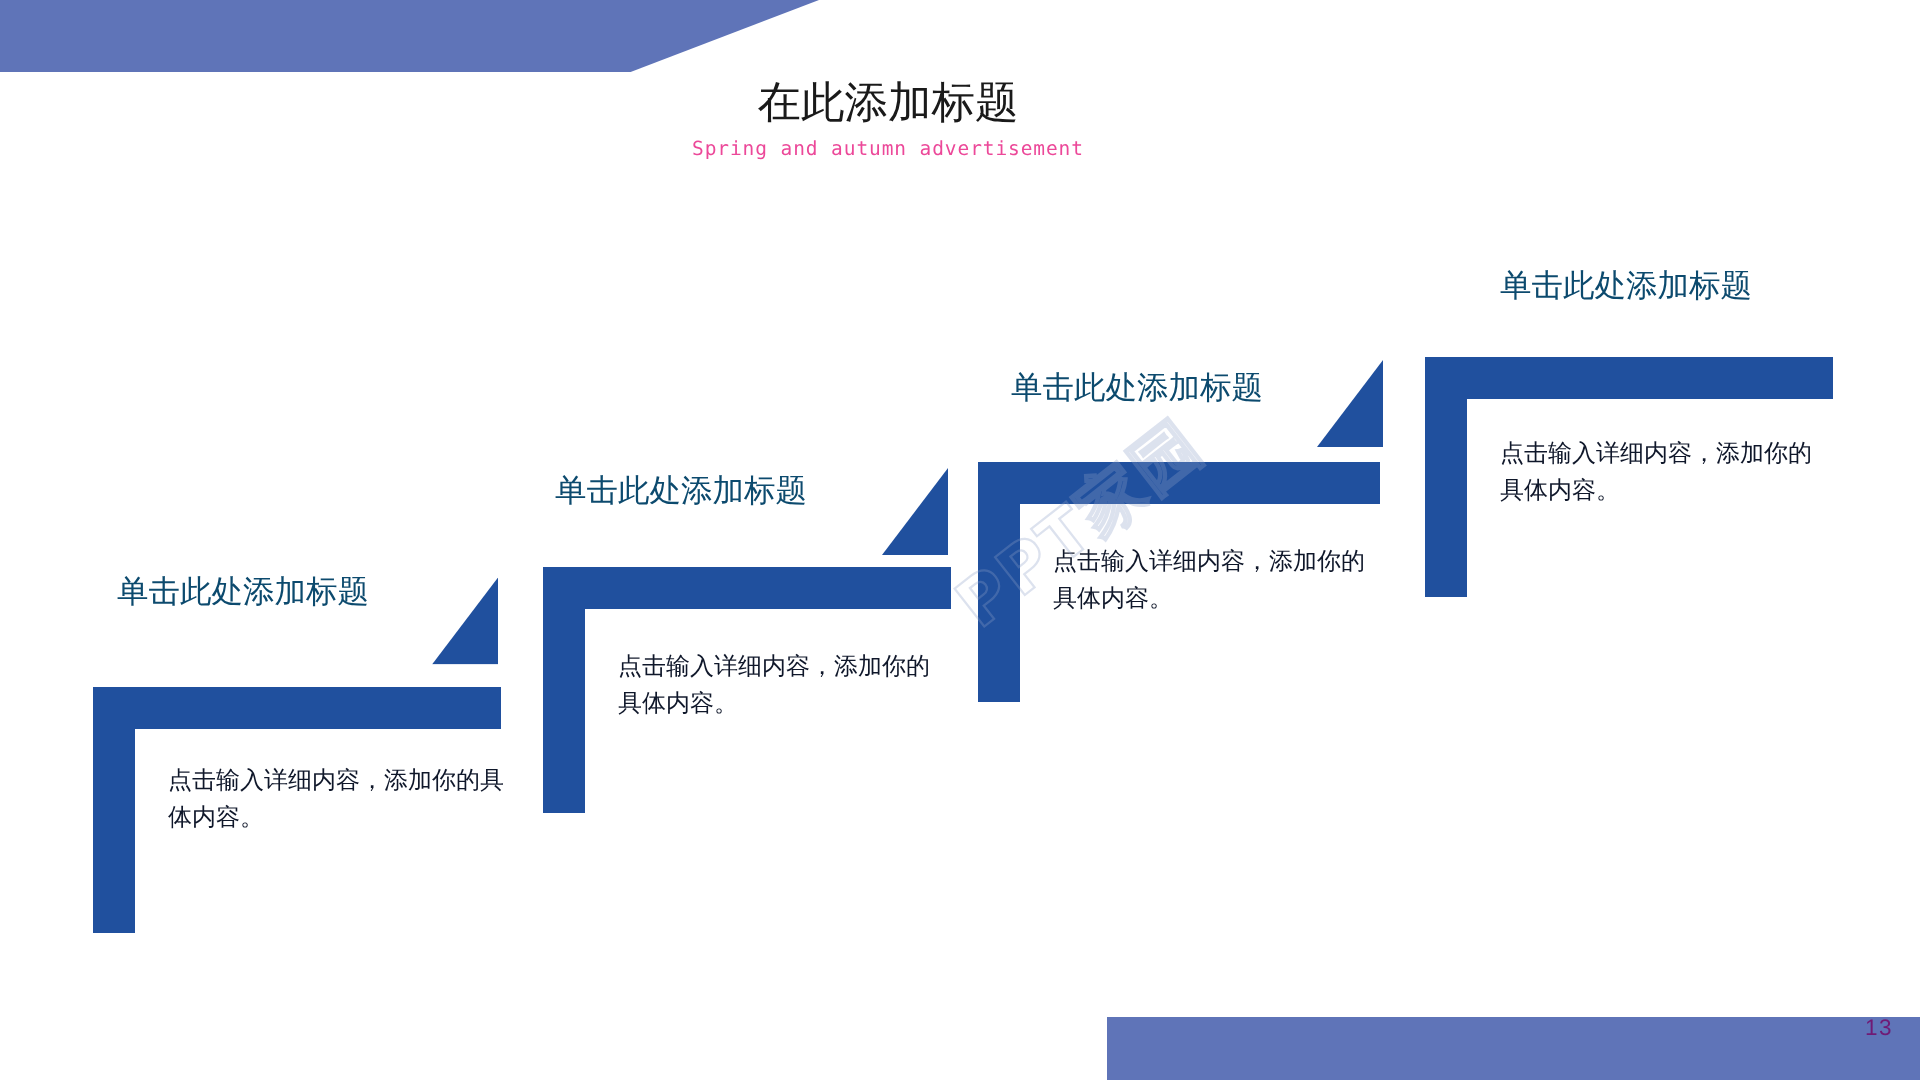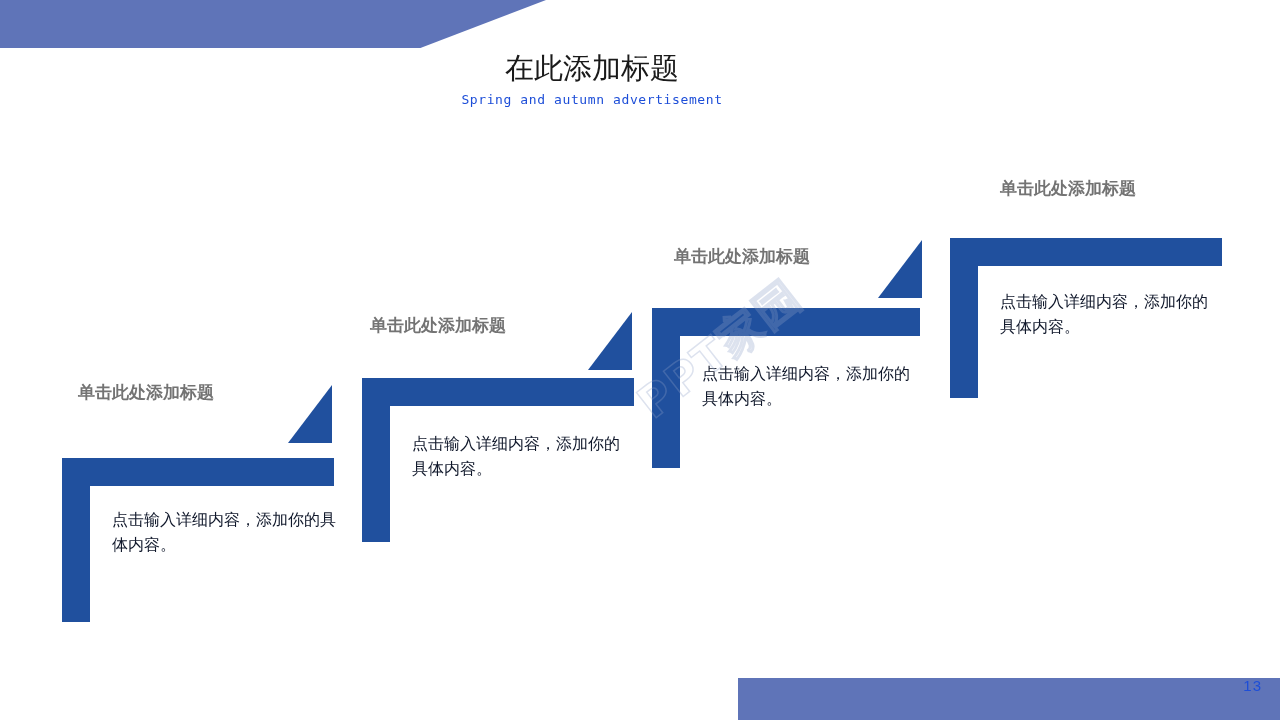--- a/index.html
+++ b/index.html
@@ -36,21 +36,21 @@
     top: 678px;
     width: 542px;
     height: 42px;
     background: #5f74b8;
   }
   #page-number {
     position: absolute;
     right: 18px;
     top: 678px;
     font-size: 15px;
-    color: #1d4ed8;
+    color: #701a75;
     letter-spacing: 1px;
     line-height: 1;
   }
 
   
   #header {
     position: absolute;
     left: 0;
     top: 50px;
     width: 1184px;
@@ -59,35 +59,35 @@
   #slide-title {
     font-size: 29px;
     color: #1a1a1a;
     line-height: 1.25;
     font-weight: 400;
     margin: 0;
     font-family: "DejaVu Sans", "Liberation Sans", sans-serif;
   }
   #slide-subtitle {
     font-size: 13px;
-    color: #1d4ed8;
+    color: #ec4899;
     letter-spacing: 0.6px;
     margin-top: 6px;
     font-family: "DejaVu Sans Mono", "Liberation Mono", monospace;
   }
 
   
   .step {
     position: absolute;
   }
   .step-title {
     position: absolute;
-    font-size: 17px;
-    font-weight: bold;
-    color: #737373;
+    font-size: 21px;
+    font-weight: normal;
+    color: #0c4a6e;
     white-space: nowrap;
     line-height: 1.2;
     font-family: "DejaVu Sans", "Liberation Sans", sans-serif;
   }
   .step-triangle {
     position: absolute;
     background: #20509e;
   }
   .bracket-top {
     position: absolute;

